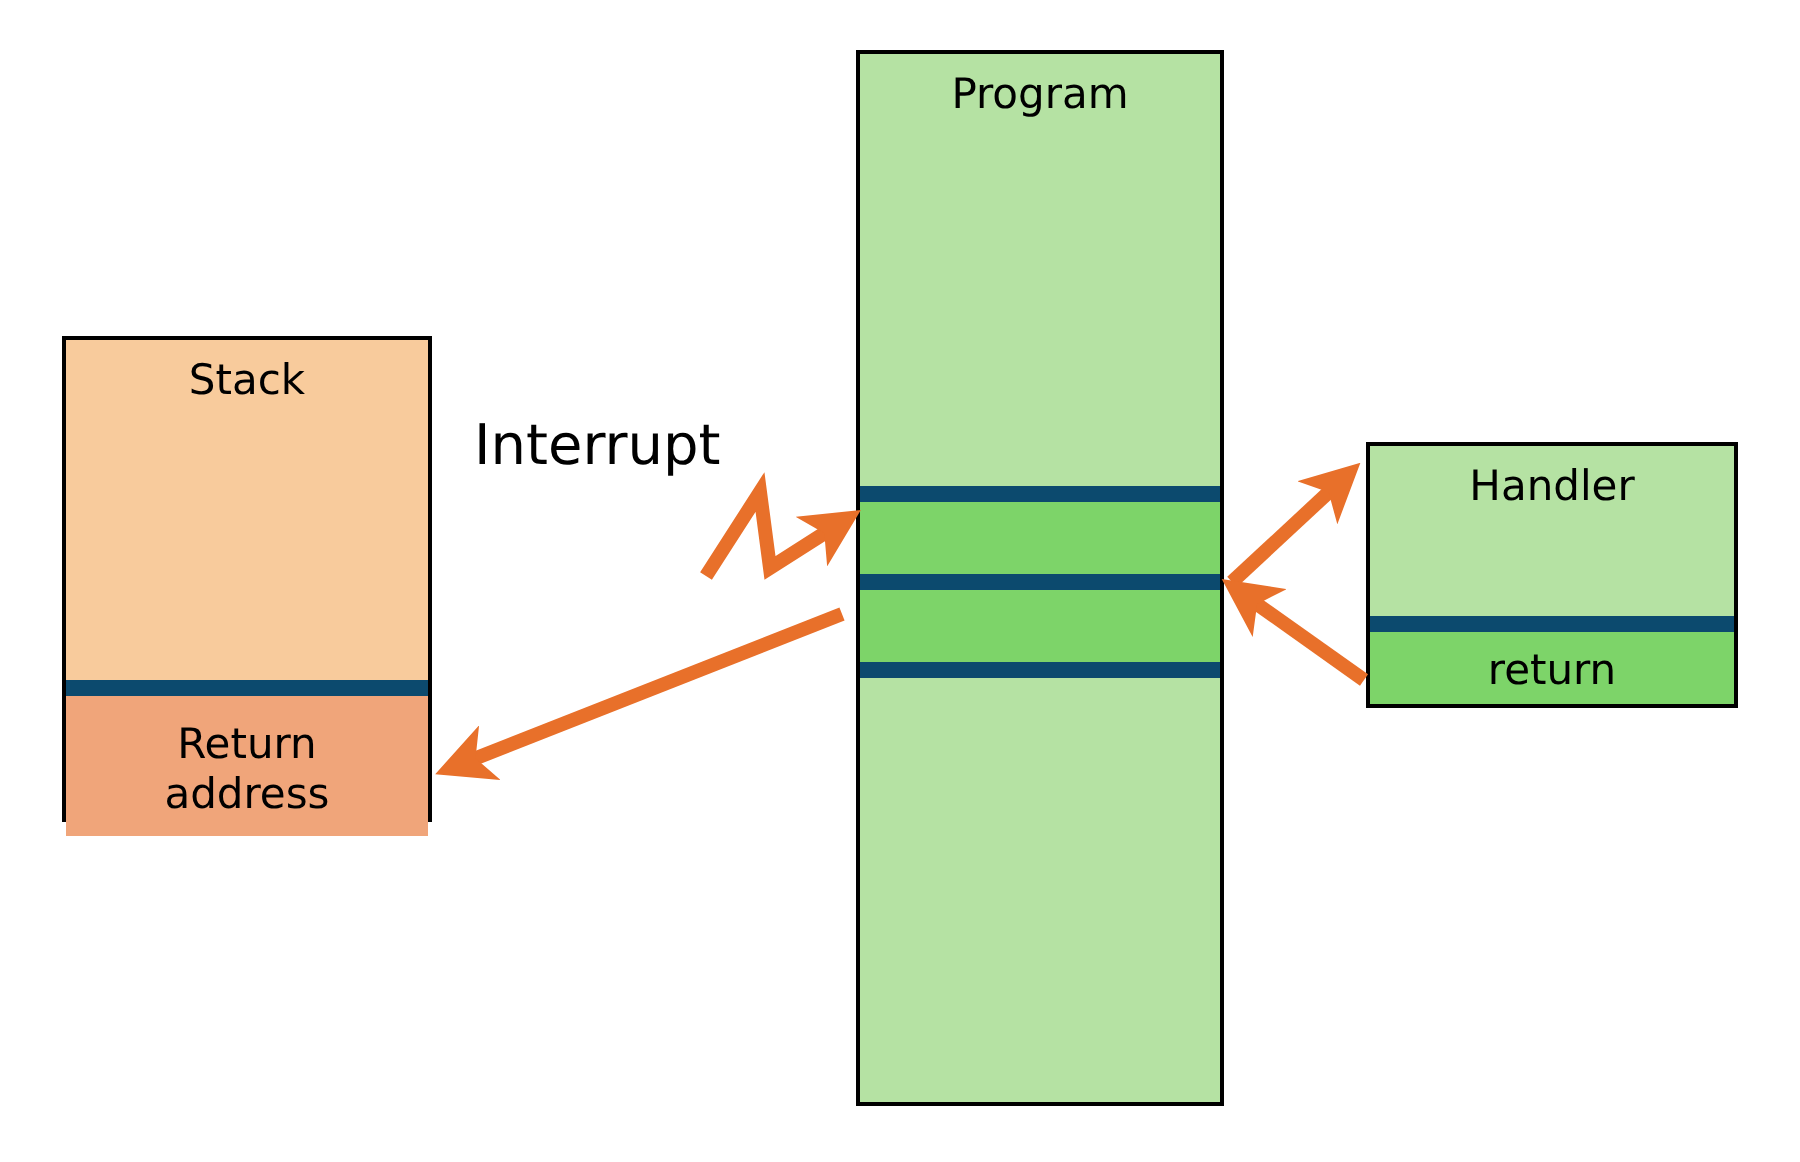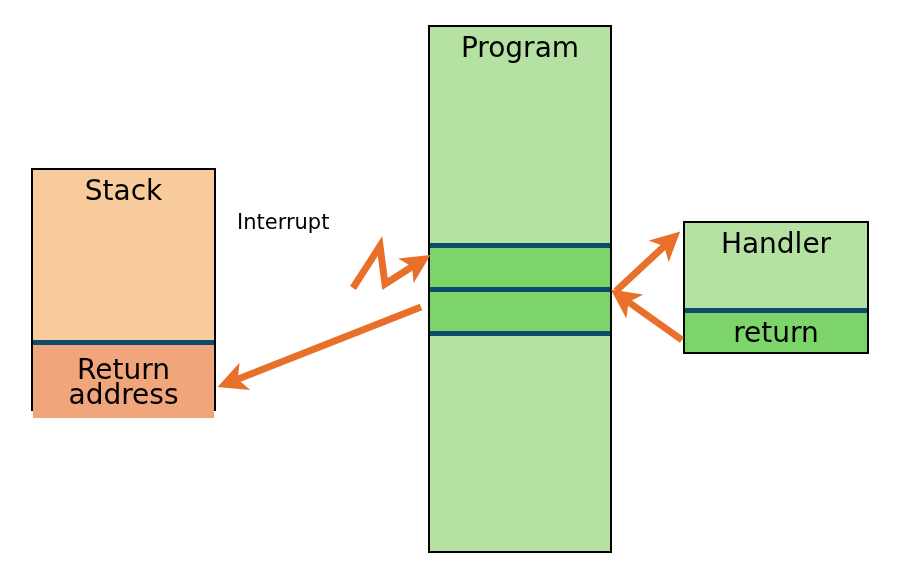--- a/index.html
+++ b/index.html
@@ -23,32 +23,32 @@
   .box {
     position: absolute;
     box-sizing: border-box;
     border: 2px solid #000000;
   }
   .seg {
     position: absolute;
     box-sizing: border-box;
     left: 0;
     right: 0;
-    border-top: 5px solid #0c4a6e;
+    border-top: 8px solid #0c4a6e;
   }
   .seg.first {
     border-top: none;
   }
   .boxlabel {
     position: absolute;
     left: 0;
     right: 0;
     text-align: center;
     color: #000000;
-    font-size: 28px;
+    font-size: 21px;
     line-height: 25px;
     white-space: pre-line;
   }
   
   #stack-box {
     left: 31px;
     top: 168px;
     width: 185px;
     height: 243px;
     background: #f8cb9c;
@@ -115,21 +115,21 @@
     height: 44px;
     background: #7dd469;
   }
   #handler-seg-return .boxlabel { top: 7px; }
 
   
   #interrupt-label {
     position: absolute;
     left: 237px;
     top: 210px;
-    font-size: 21px;
+    font-size: 28px;
     line-height: 25px;
     color: #000000;
     white-space: nowrap;
   }
 
   
   #arrow-layer {
     position: absolute;
     left: 0;
     top: 0;

